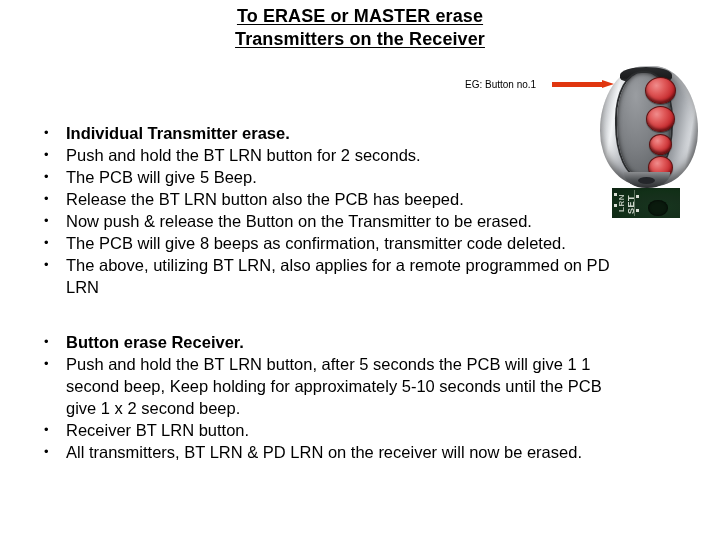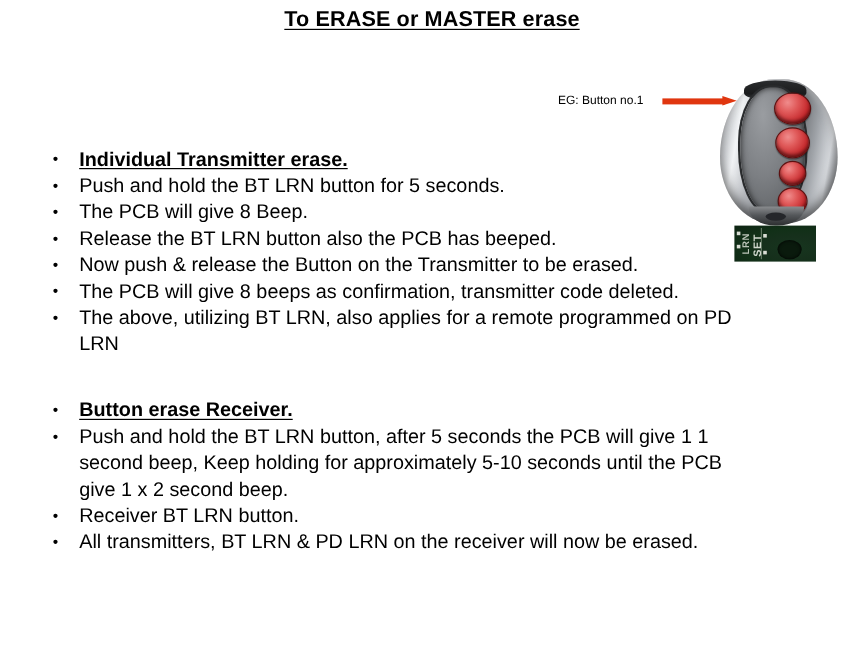--- a/index.html
+++ b/index.html
@@ -225,30 +225,30 @@
     font-size: 13px;
     line-height: 22px;
     box-sizing: border-box;
   }
   .bullet-text {
     flex: 1 1 auto;
     white-space: pre-line;
   }
   .bullet-text.head {
     font-weight: bold;
-    text-decoration: underline;
     text-underline-offset: 2px;
   }
 </style>
 </head>
 <body>
 
 <div class="title-block">
   <div class="title-line">To ERASE or MASTER erase</div>
   <br>
+  <div class="title-line second">Transmitters on the Receiver</div>
 </div>
 
 <div class="callout">EG: Button no.1</div>
 <div class="arrow">
   <div class="shaft"></div>
   <div class="head"></div>
 </div>
 
 <div class="remote-wrap">
   <div class="remote-body"></div>
@@ -273,25 +273,25 @@
   <div class="hole"></div>
 </div>
 
 <div class="list group-1">
   <div class="bullet-row">
     <span class="bullet-mark">•</span>
     <span class="bullet-text head">Individual Transmitter erase.</span>
   </div>
   <div class="bullet-row">
     <span class="bullet-mark">•</span>
-    <span class="bullet-text">Push and hold the BT LRN button for 5 seconds.</span>
-  </div>
-  <div class="bullet-row">
-    <span class="bullet-mark">•</span>
-    <span class="bullet-text">The PCB will give 8 Beep.</span>
+    <span class="bullet-text">Push and hold the BT LRN button for 2 seconds.</span>
+  </div>
+  <div class="bullet-row">
+    <span class="bullet-mark">•</span>
+    <span class="bullet-text">The PCB will give 5 Beep.</span>
   </div>
   <div class="bullet-row">
     <span class="bullet-mark">•</span>
     <span class="bullet-text">Release the BT LRN button also the PCB has beeped.</span>
   </div>
   <div class="bullet-row">
     <span class="bullet-mark">•</span>
     <span class="bullet-text">Now push &amp; release the Button on the Transmitter to be erased.</span>
   </div>
   <div class="bullet-row">

